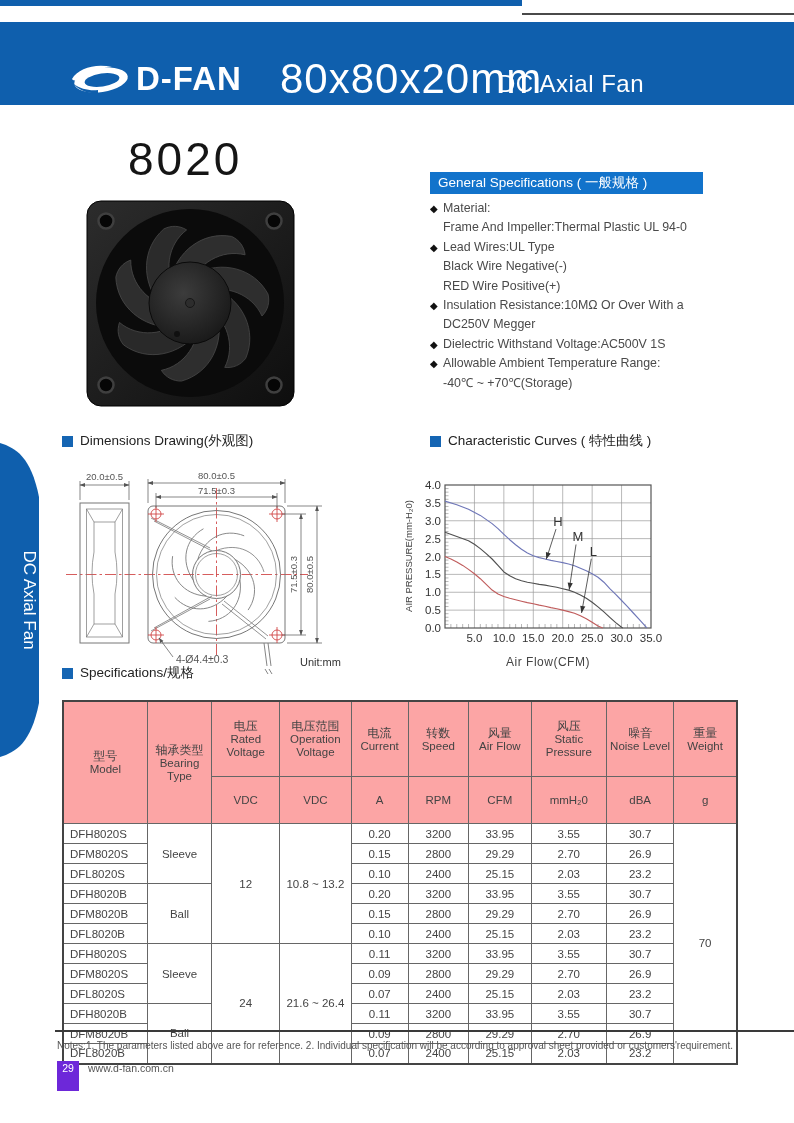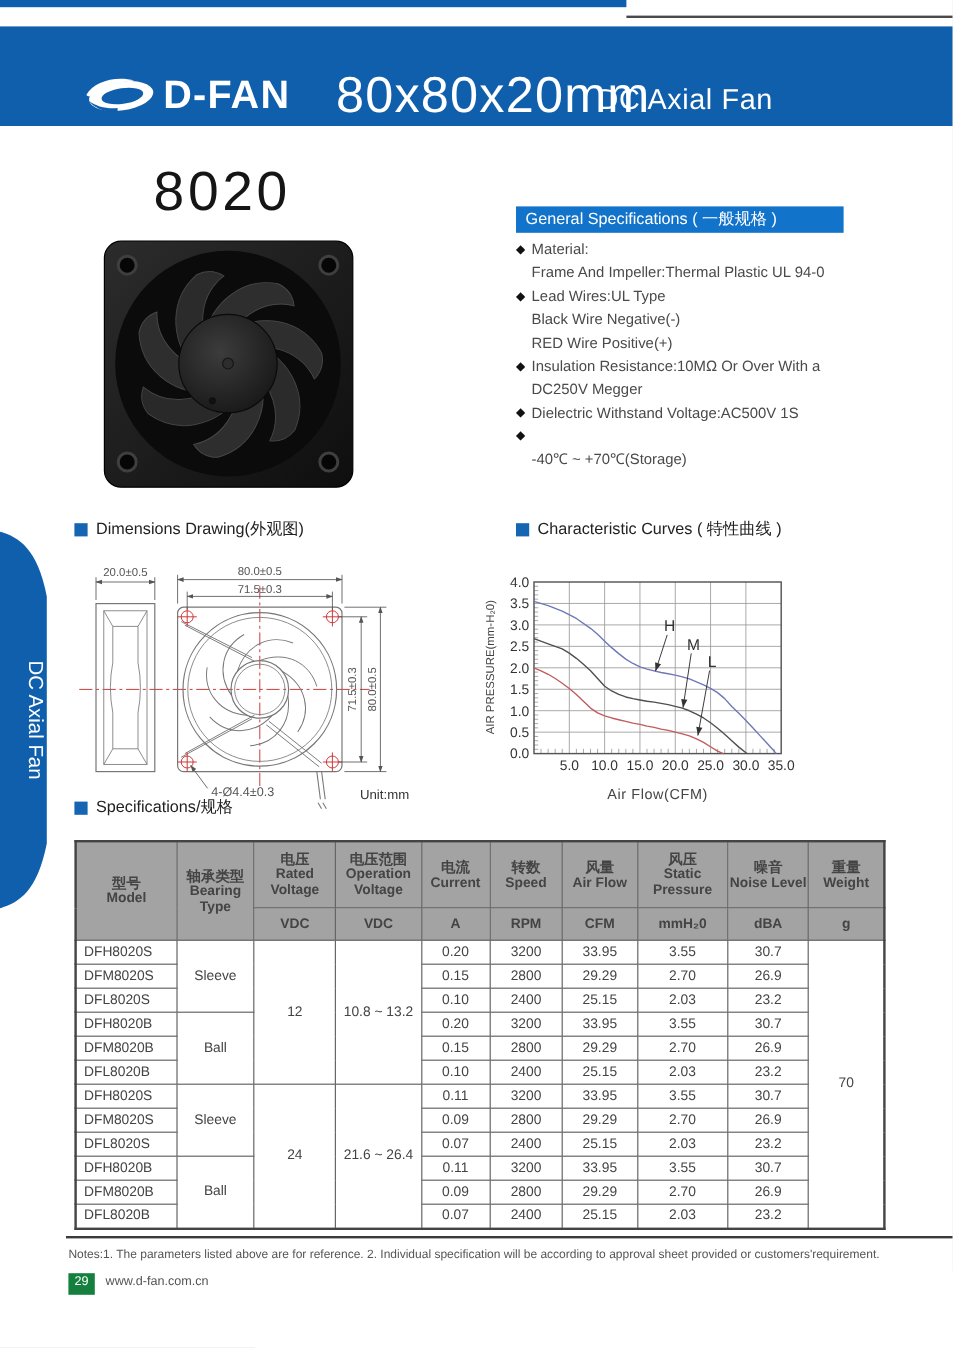--- a/index.html
+++ b/index.html
@@ -33,32 +33,32 @@
   #curves-title{left:430px;top:432px;}
   #spec-title{left:62px;top:664px;}
   
   #dims-svg{position:absolute;left:60px;top:452px;}
   #curves-svg{position:absolute;left:402px;top:470px;}
   svg text{font-family:"Liberation Sans",sans-serif;}
   
   #spec-table{position:absolute;left:62px;top:700px;width:676px;border-collapse:collapse;
               table-layout:fixed;font-size:11.5px;color:#444;border:2px solid #444;}
   #spec-table th,#spec-table td{border:1px solid #666;}
-  #spec-table thead th{background:#a3a3a3;font-weight:bold;padding:7px 0;}
+  #spec-table thead th{background:#fca5a5;font-weight:normal;padding:17px 0;}
   #spec-table .cn{font-size:12px;line-height:14px;}
   #spec-table .en{font-size:11.5px;line-height:13px;}
   #spec-table thead tr.main{height:52px;}
   #spec-table thead tr.units{height:25px;}
   #spec-table tbody tr{height:20px;}
   #spec-table tbody td{text-align:center;padding:0;}
   #spec-table tbody td.model{text-align:left;padding-left:6px;}
   
   .foot-rule{position:absolute;left:55px;top:1030px;width:739px;height:2px;background:#3a3a3a;}
   .notes{position:absolute;left:57px;top:1040px;width:735px;font-size:10px;color:#555;}
-  .page-badge{position:absolute;left:57px;top:1061px;width:22px;height:18px;background:#15803d;
+  .page-badge{position:absolute;left:57px;top:1061px;width:22px;height:30px;background:#6d28d9;
               color:#fff;font-size:10.5px;text-align:center;line-height:14px;}
   .website{position:absolute;left:88px;top:1062px;font-size:10.5px;color:#555;}
 </style>
 </head>
 <body>
 
 <div class="page">
 
   <div class="top-strip"></div>
   <div class="top-line"></div>
@@ -156,20 +156,21 @@
       </div>
       <div class="gs-line cont">
         <span>DC250V Megger</span>
       </div>
       <div class="gs-line">
         <span class="dm">◆</span>
         <span>Dielectric Withstand Voltage:AC500V 1S</span>
       </div>
       <div class="gs-line">
         <span class="dm">◆</span>
+        <span>Allowable Ambient Temperature Range:</span>
       </div>
       <div class="gs-line cont">
         <span>-40℃ ~ +70℃(Storage)</span>
       </div>
     </div>
 
   <div class="sec-title" id="dims-title">
     <span class="sq"></span>
     <span>Dimensions Drawing(外观图)</span>
   </div>

